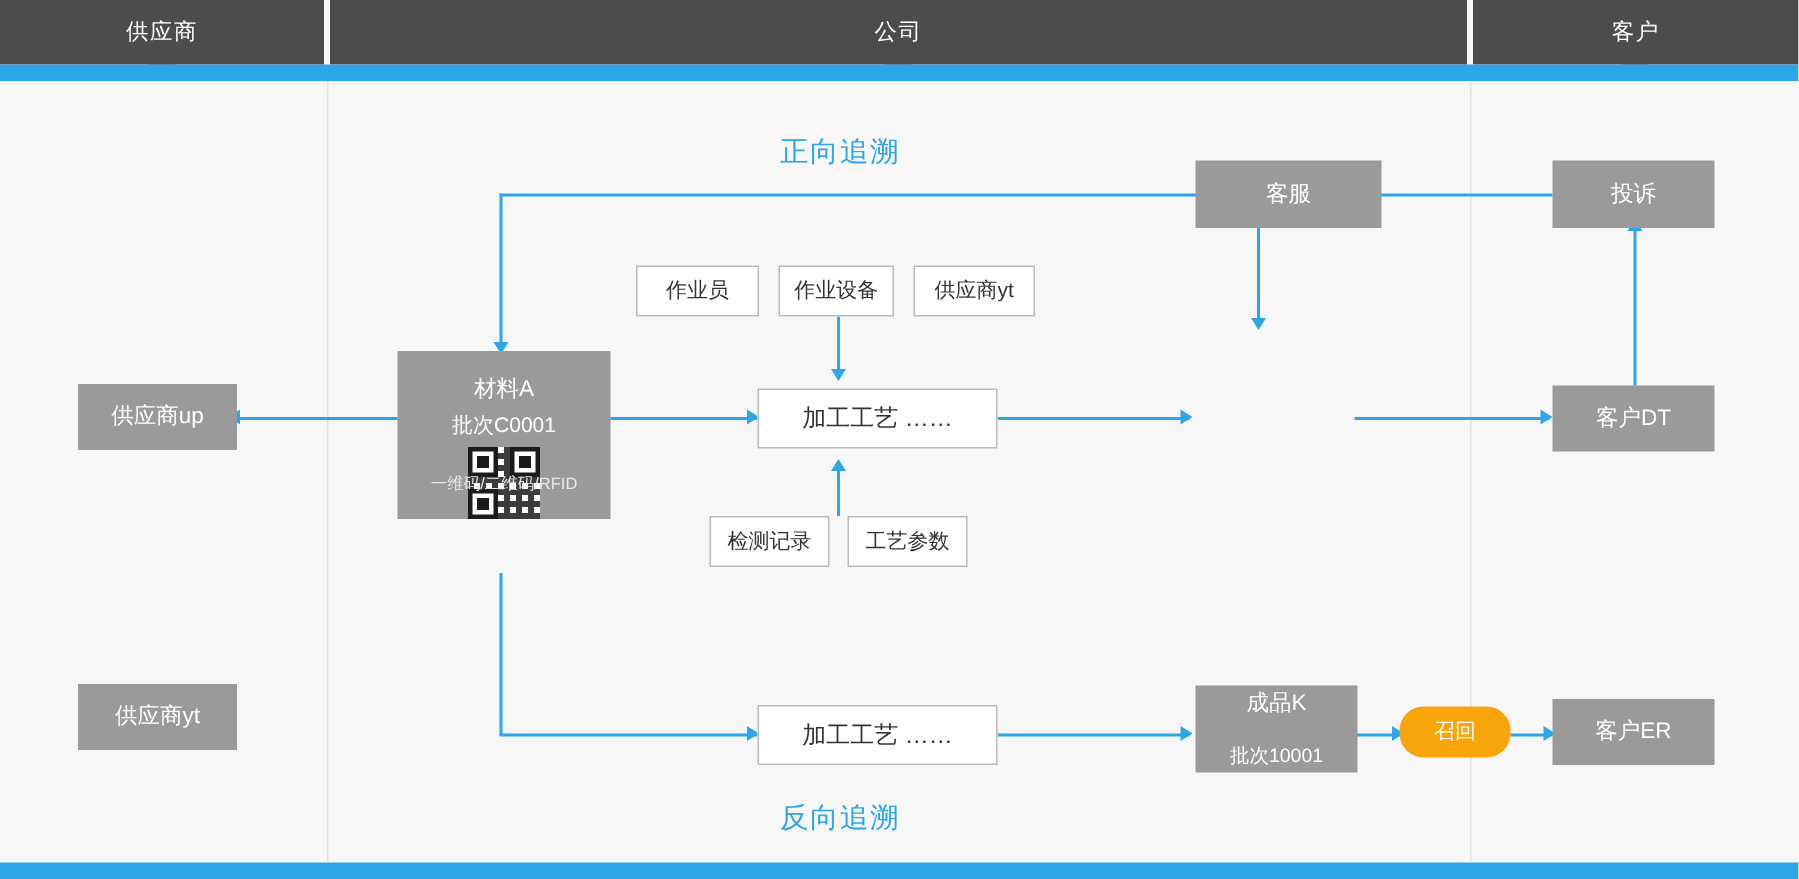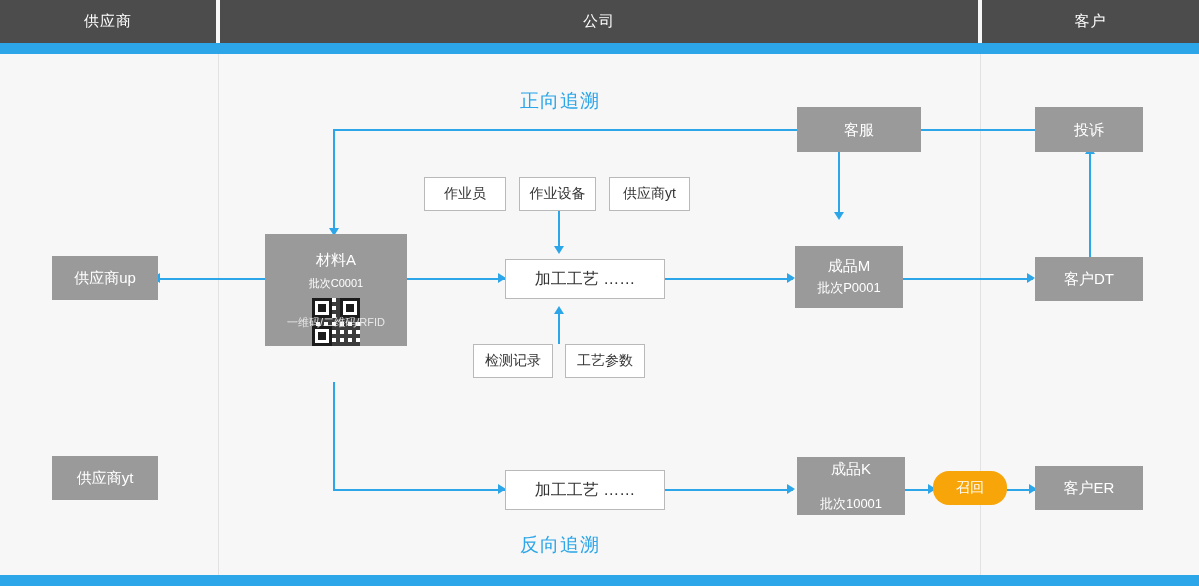--- a/index.html
+++ b/index.html
@@ -105,21 +105,21 @@
     position: absolute;
     background: #9a9a9a;
     color: #ffffff;
     box-sizing: border-box;
     display: flex;
     flex-direction: column;
     align-items: center;
     font-size: 15px;
   }
   .matcard .m-title { margin-top: 16px; line-height: 20px; }
-  .matcard .m-batch { font-size: 11px; line-height: 20px; margin-top: 3px; }
+  .matcard .m-batch { font-size: 14px; line-height: 20px; margin-top: 3px; }
   .matcard .m-code {
     font-size: 11px;
     color: #e8e8e8;
     position: absolute;
     bottom: 16px;
     width: 100%;
     text-align: center;
     white-space: nowrap;
   }
   .qr {
@@ -327,24 +327,20 @@
     <span>加工工艺  ……</span>
   </div>
 
   <div class="wbox" style="left:473px; top:344px; width:80px; height:34px;">
     <span>检测记录</span>
   </div>
   <div class="wbox" style="left:565px; top:344px; width:80px; height:34px;">
     <span>工艺参数</span>
   </div>
 
-  <div class="node" style="left:795px; top:246px; width:108px; height:62px;">
-    <span class="l1">成品M</span>
-    <span class="l2">批次P0001</span>
-  </div>
 
   <div class="node" style="left:797px; top:107px; width:124px; height:45px;">
     <span class="l1">客服</span>
   </div>
 
   <div class="node" style="left:1035px; top:107px; width:108px; height:45px;">
     <span class="l1">投诉</span>
   </div>
 
   <div class="node" style="left:1035px; top:257px; width:108px; height:44px;">

